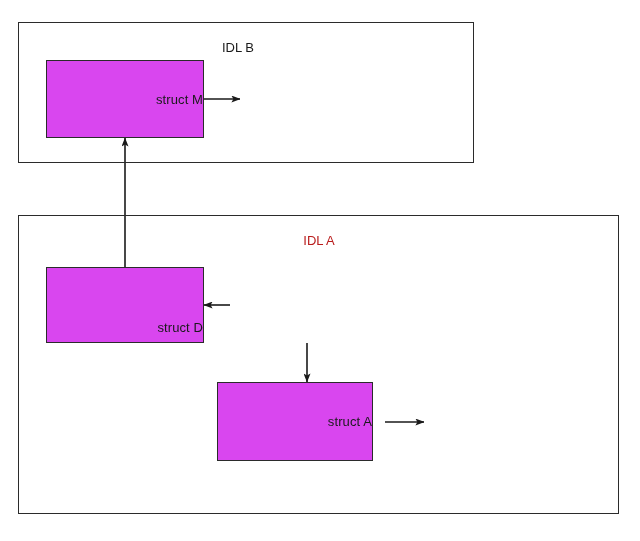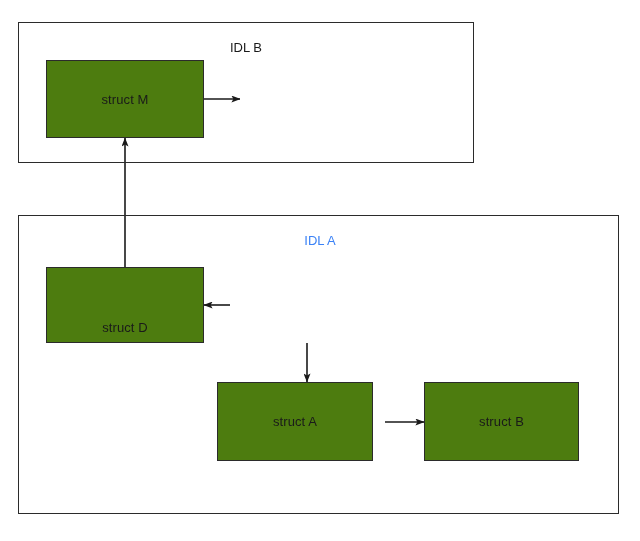--- a/index.html
+++ b/index.html
@@ -18,41 +18,40 @@
   }
   .container-box {
     position: absolute;
     border: 1.4px solid #2b2b2b;
     background: transparent;
     box-sizing: border-box;
   }
   .node-box {
     position: absolute;
     border: 1.4px solid #2b2b2b;
-    background: #4d7c0f;
+    background: #d946ef;
     box-sizing: border-box;
     display: flex;
     align-items: center;
-    justify-content: center;
+    justify-content: flex-end;
   }
   .node-label {
     font-size: 13px;
     color: #1a1a1a;
     line-height: 1;
     letter-spacing: 0.1px;
     white-space: nowrap;
   }
   .group-label {
     position: absolute;
     font-size: 13px;
     color: #1a1a1a;
     line-height: 1;
     white-space: nowrap;
     transform: translate(-50%, -50%);
-    margin-left: 8px;
   }
   .edge-layer {
     position: absolute;
     left: 0;
     top: 0;
     width: 640px;
     height: 541px;
     pointer-events: none;
   }
 </style>
@@ -86,33 +85,30 @@
 
     <g>
       <line x1="385" y1="422" x2="424" y2="422" stroke="#1a1a1a" stroke-width="1.6" marker-end="url(#arrowhead)"></line>
     </g>
   </svg>
 
   <div class="container-box" id="group-idl-b" style="left: 18px; top: 22px; width: 456px; height: 141px; border-color: rgb(43, 43, 43);"></div>
   <div class="group-label" id="label-idl-b" style="left: 238px; top: 47px; color: rgb(26, 26, 26);">IDL B</div>
 
   <div class="container-box" id="group-idl-a" style="left: 18px; top: 215px; width: 601px; height: 299px; border-color: rgb(43, 43, 43);"></div>
-  <div class="group-label" id="label-idl-a" style="left: 312px; top: 240px; color: #3b82f6;">IDL A</div>
+  <div class="group-label" id="label-idl-a" style="left: 319px; top: 240px; color: #b91c1c;">IDL A</div>
 
   <div class="node-box" id="node-struct-m" style="left: 46px; top: 60px; width: 158px; height: 78px; border-color: rgb(43, 43, 43);">
     <span class="node-label" style="color: rgb(26, 26, 26);">struct M</span>
   </div>
 
 
   <div class="node-box" id="node-struct-d" style="left: 46px; top: 267px; width: 158px; height: 76px; border-color: rgb(43, 43, 43);">
     <span class="node-label" style="color: rgb(26, 26, 26); margin-top: 44px;">struct D</span>
   </div>
 
 
   <div class="node-box" id="node-struct-a" style="left: 217px; top: 382px; width: 156px; height: 79px; border-color: rgb(43, 43, 43);">
     <span class="node-label" style="color: rgb(26, 26, 26);">struct A</span>
   </div>
 
-  <div class="node-box" id="node-struct-b" style="left: 424px; top: 382px; width: 155px; height: 79px; border-color: rgb(43, 43, 43);">
-    <span class="node-label" style="color: rgb(26, 26, 26);">struct B</span>
-  </div>
 
 </div>
 
 </body></html>

